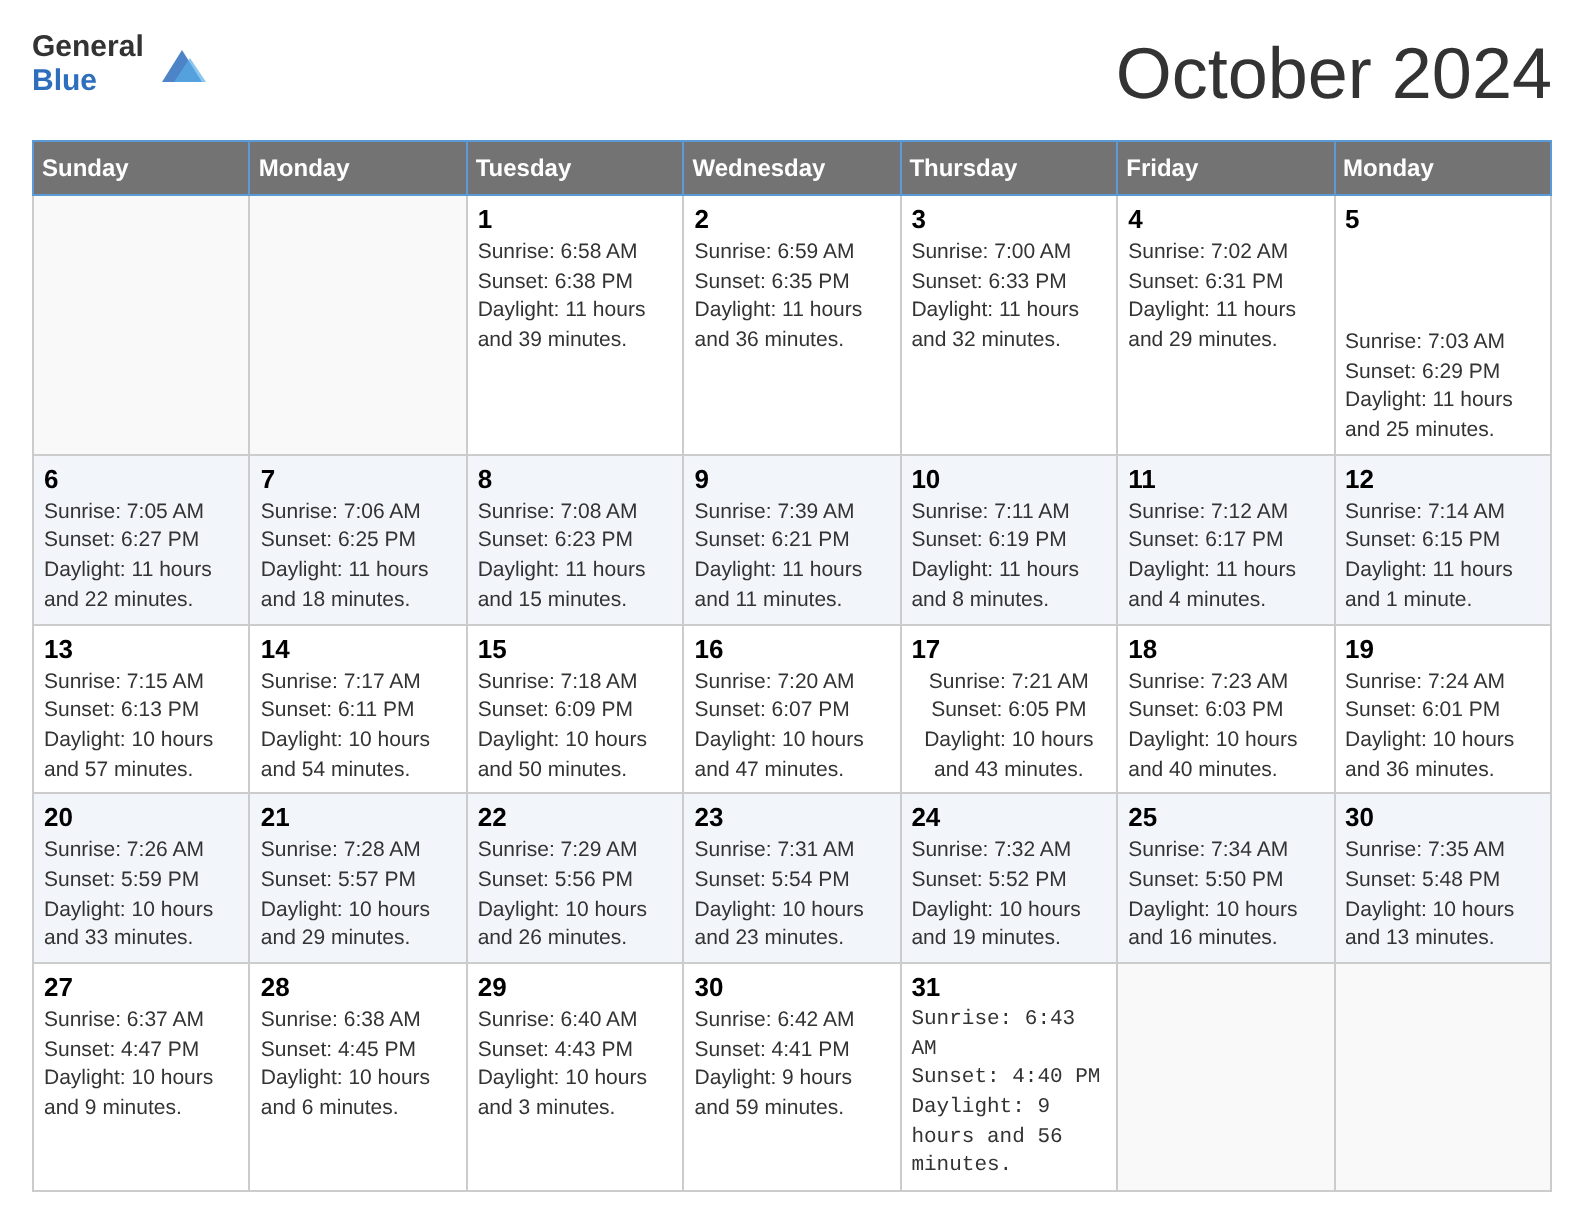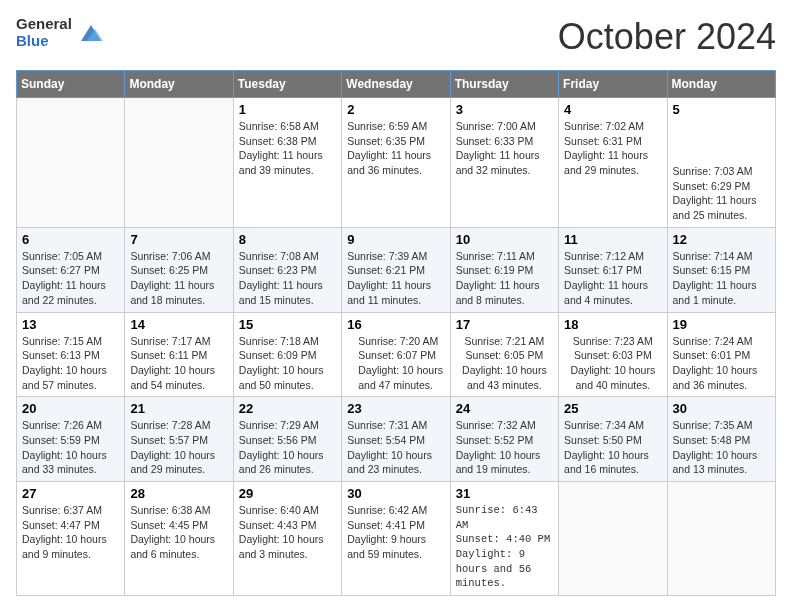--- a/index.html
+++ b/index.html
@@ -221,33 +221,33 @@
 Daylight: 10 hours and 54 minutes.</div>
         </td>
         <td>
           <span class="day-number">15</span>
           <div class="day-info" style="white-space: pre-line;">Sunrise: 7:18 AM
 Sunset: 6:09 PM
 Daylight: 10 hours and 50 minutes.</div>
         </td>
         <td>
           <span class="day-number">16</span>
-          <div class="day-info" style="white-space: pre-line; margin-left: 11px;">Sunrise: 7:20 AM
+          <div class="day-info" style="white-space: pre-line;">Sunrise: 7:20 AM
 Sunset: 6:07 PM
 Daylight: 10 hours and 47 minutes.</div>
         </td>
         <td>
           <span class="day-number">17</span>
           <div class="day-info" style="white-space: pre-line; text-align: center;">Sunrise: 7:21 AM
 Sunset: 6:05 PM
 Daylight: 10 hours and 43 minutes.</div>
         </td>
         <td>
           <span class="day-number">18</span>
-          <div class="day-info" style="white-space: pre-line; text-align: center;">Sunrise: 7:23 AM
+          <div class="day-info" style="white-space: pre-line;">Sunrise: 7:23 AM
 Sunset: 6:03 PM
 Daylight: 10 hours and 40 minutes.</div>
         </td>
         <td>
           <span class="day-number">19</span>
           <div class="day-info" style="white-space: pre-line;">Sunrise: 7:24 AM
 Sunset: 6:01 PM
 Daylight: 10 hours and 36 minutes.</div>
         </td>
       </tr>

